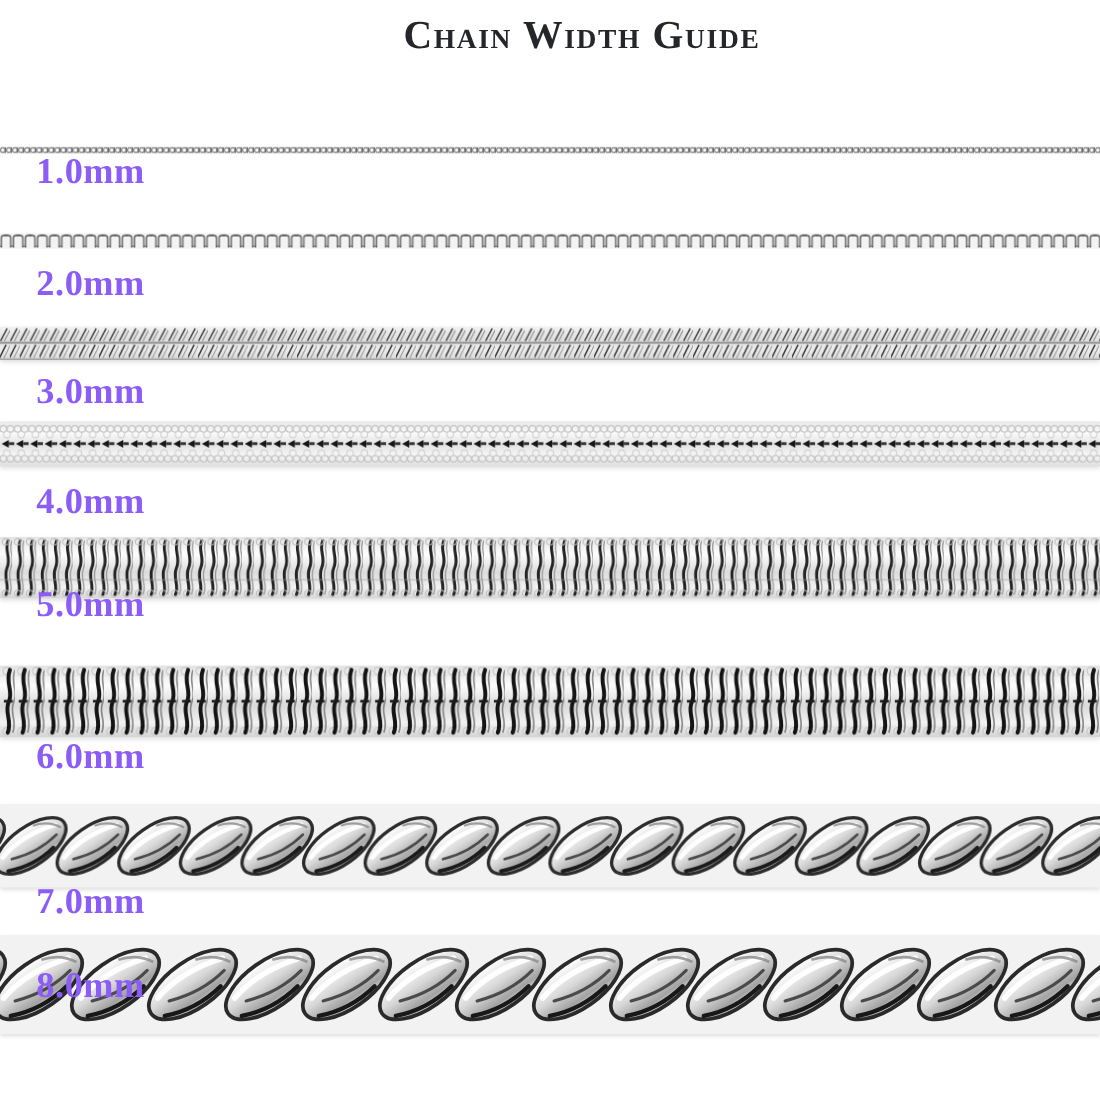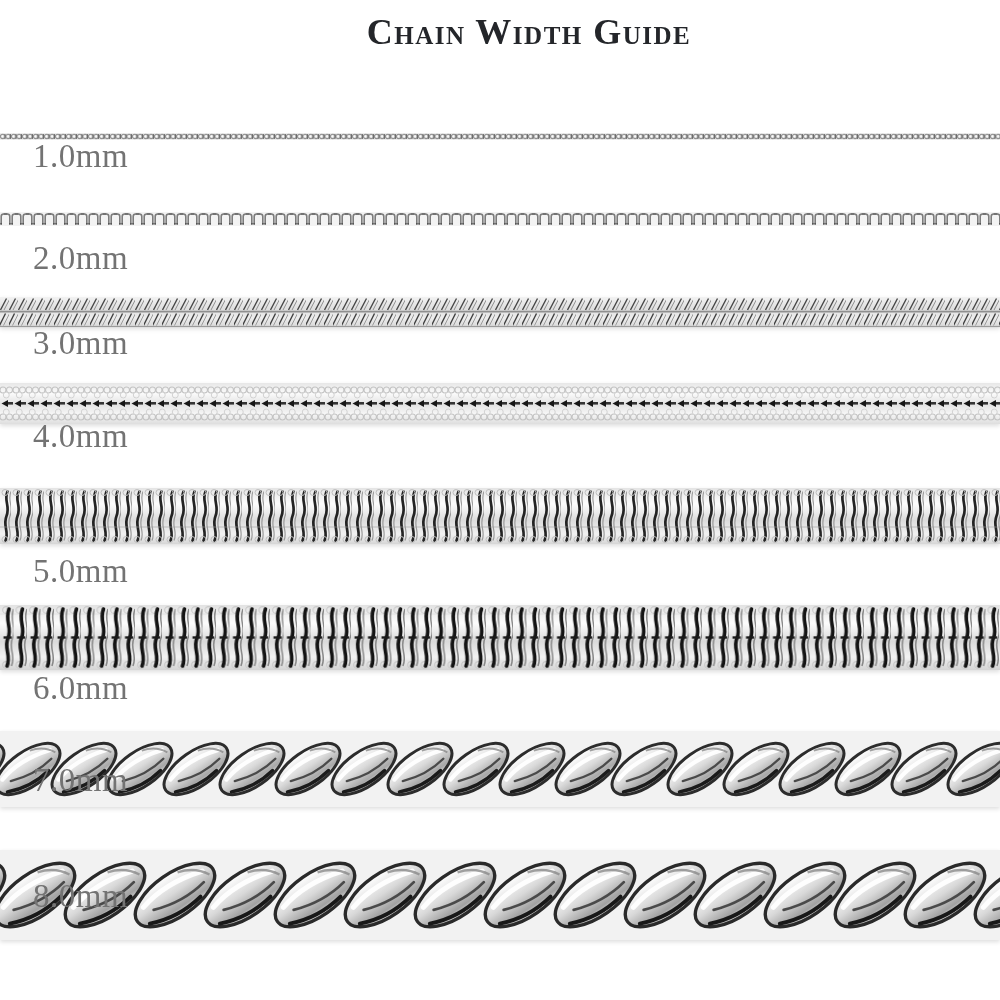--- a/index.html
+++ b/index.html
@@ -33,24 +33,25 @@
     left: 0;
     width: 1000px;
     display: block;
   }
   .soft-shadow { filter: drop-shadow(0 2px 2px rgba(0,0,0,0.13)); }
   .chain-label {
     position: absolute;
     left: 33px;
     font-family: "Liberation Serif", serif;
     font-size: 33px;
-    color: #737373;
+    color: #8b5cf6;
     letter-spacing: 0.5px;
     line-height: 1;
     white-space: nowrap;
+    font-weight: bold;
   }
   .row { display: contents; }
 </style>
 </head>
 <body>
 
 <div class="page">
 
   <div class="title">Chain Width Guide</div>
 
@@ -102,21 +103,21 @@
           <path d="M4,14 L10,2.5" stroke="#8e8e8e" stroke-width="1" fill="none"></path>
           <path d="M-0.5,29.5 L5.5,17.5" stroke="#3d3d3d" stroke-width="1.4" fill="none"></path>
           <path d="M3.5,29.5 L9.5,17.5" stroke="#9b9b9b" stroke-width="1" fill="none"></path>
           <path d="M0,15.6 H9" stroke="#4a4a4a" stroke-width="1.8" opacity="0.55"></path>
           <path d="M0,30.5 H9" stroke="#6f6f6f" stroke-width="1.2" opacity="0.6"></path>
         </pattern>
       </defs>
       <rect y="1" width="1000" height="30" fill="url(#g3)"></rect>
       <rect width="1000" height="32" fill="url(#p3)"></rect>
     </svg>
-    <span class="chain-label" style="top:327px">3.0mm</span>
+    <span class="chain-label" style="top:340px">3.0mm</span>
   </div>
 
   
   <div class="row">
     <svg class="chain-svg soft-shadow" style="top:383px" width="1000" height="41">
       <defs>
         <linearGradient id="g4" x1="0" y1="0" x2="0" y2="1">
           <stop offset="0" stop-color="#e7e7e7"></stop>
           <stop offset="0.25" stop-color="#fbfbfb"></stop>
           <stop offset="0.52" stop-color="#e2e2e2"></stop>
@@ -130,21 +131,21 @@
           <circle cx="3" cy="34" r="3" fill="none" stroke="#c3c3c3" stroke-width="1.1"></circle>
           <circle cx="9.5" cy="34" r="3" fill="none" stroke="#c3c3c3" stroke-width="1.1"></circle>
           <circle cx="6.25" cy="29" r="3" fill="none" stroke="#d2d2d2" stroke-width="1"></circle>
           <path d="M1.5,20.5 L8,17 L8,24 Z" fill="#161616"></path>
           <rect x="8" y="19" width="5" height="2.6" fill="#333333"></rect>
         </pattern>
       </defs>
       <rect width="1000" height="41" fill="url(#g4)"></rect>
       <rect width="1000" height="41" fill="url(#p4)"></rect>
     </svg>
-    <span class="chain-label" style="top:420px">4.0mm</span>
+    <span class="chain-label" style="top:440px">4.0mm</span>
   </div>
 
   
   <div class="row">
     <svg class="chain-svg soft-shadow" style="top:488px" width="1000" height="56">
       <defs>
         <linearGradient id="g5" x1="0" y1="0" x2="0" y2="1">
           <stop offset="0" stop-color="#e4e4e4"></stop>
           <stop offset="0.28" stop-color="#fdfdfd"></stop>
           <stop offset="0.58" stop-color="#dcdcdc"></stop>
@@ -155,21 +156,21 @@
           <path d="M7.5,3.5 C3.5,13 10.5,18 6.5,28 C2.5,38 9.5,44 5.5,52.5" fill="none" stroke="#242424" stroke-width="2.7" stroke-linecap="round"></path>
           <path d="M11,3.5 C7,13 14,18 10,28 C6,38 13,44 9,52.5" fill="none" stroke="#8b8b8b" stroke-width="1.2" opacity="0.85"></path>
           <circle cx="5" cy="4.5" r="3" fill="none" stroke="#bdbdbd" stroke-width="1"></circle>
           <circle cx="5" cy="51.5" r="3" fill="none" stroke="#bdbdbd" stroke-width="1"></circle>
           <path d="M0,39 H11" stroke="#9d9d9d" stroke-width="1" opacity="0.6"></path>
         </pattern>
       </defs>
       <rect width="1000" height="56" fill="url(#g5)"></rect>
       <rect width="1000" height="56" fill="url(#p5)"></rect>
     </svg>
-    <span class="chain-label" style="top:555px">5.0mm</span>
+    <span class="chain-label" style="top:534px">5.0mm</span>
   </div>
 
   
   <div class="row">
     <svg class="chain-svg soft-shadow" style="top:605px" width="1000" height="65">
       <defs>
         <linearGradient id="g6" x1="0" y1="0" x2="0" y2="1">
           <stop offset="0" stop-color="#e2e2e2"></stop>
           <stop offset="0.28" stop-color="#fcfcfc"></stop>
           <stop offset="0.56" stop-color="#dadada"></stop>
@@ -210,21 +211,21 @@
         </g>
         <pattern id="p7" width="56" height="76" patternUnits="userSpaceOnUse">
           <rect width="56" height="76" fill="#f2f2f2"></rect>
           <use href="#link7" xlink:href="#link7" transform="translate(-28,38) rotate(-35)"></use>
           <use href="#link7" xlink:href="#link7" transform="translate(28,38) rotate(-35)"></use>
           <use href="#link7" xlink:href="#link7" transform="translate(84,38) rotate(-35)"></use>
         </pattern>
       </defs>
       <rect width="1000" height="76" fill="url(#p7)"></rect>
     </svg>
-    <span class="chain-label" style="top:764px">7.0mm</span>
+    <span class="chain-label" style="top:804px">7.0mm</span>
   </div>
 
   
   <div class="row">
     <svg class="chain-svg soft-shadow" style="top:850px" width="1000" height="90">
       <defs>
         <linearGradient id="sg8" x1="0" y1="0" x2="0" y2="1">
           <stop offset="0" stop-color="#ffffff"></stop>
           <stop offset="0.45" stop-color="#d8d8d8"></stop>
           <stop offset="0.8" stop-color="#a2a2a2"></stop>

